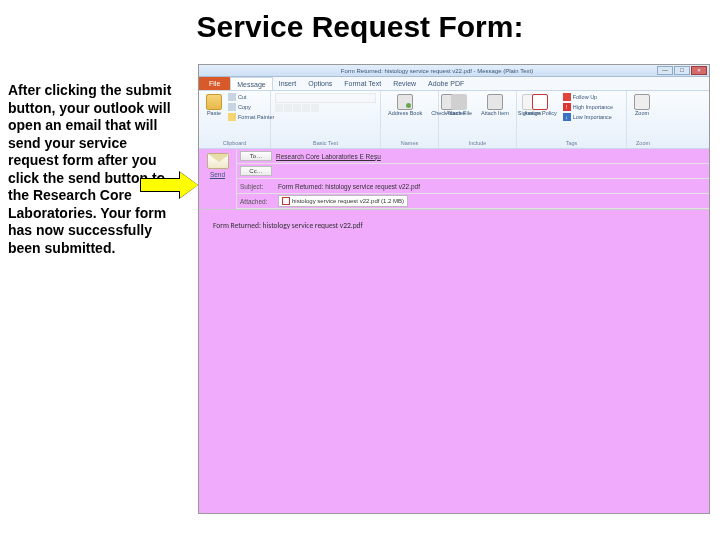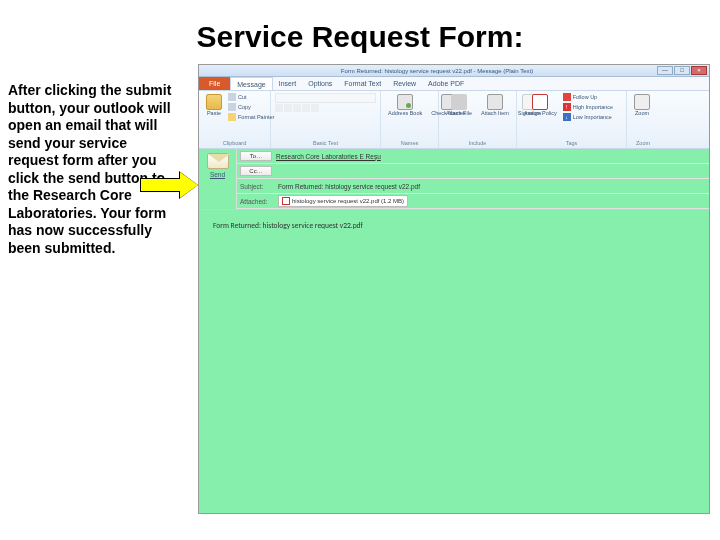--- a/index.html
+++ b/index.html
@@ -1,24 +1,24 @@
 <!DOCTYPE html>
 <html><head>
 <meta charset="utf-8">
 <style>
   * { box-sizing: border-box; margin: 0; padding: 0; }
   body { width: 720px; height: 540px; background: #fff; font-family: "Segoe UI", Arial, sans-serif; position: relative; overflow: hidden; }
-  .slide-title { font-size: 30px; font-weight: 700; color: #000; text-align: center; padding-top: 20px; }
+  .slide-title { font-size: 30px; font-weight: 700; color: #000; text-align: center; padding-top: 10px; }
   .instruction { position: absolute; left: 8px; top: 82px; width: 166px; font-size: 14px; font-weight: 700; line-height: 1.25; color: #000; }
   .yellow-arrow { position: absolute; left: 140px; top: 172px; width: 60px; height: 26px; }
   .yellow-arrow .shaft { position: absolute; left: 0; top: 6px; width: 42px; height: 14px; background: #ffff00; border: 1px solid #000; }
   .yellow-arrow .head { position: absolute; left: 40px; top: 0; width: 0; height: 0; border-top: 13px solid transparent; border-bottom: 13px solid transparent; border-left: 18px solid #ffff00; }
   .yellow-arrow .head-border { position: absolute; left: 39px; top: -1px; width: 0; height: 0; border-top: 14px solid transparent; border-bottom: 14px solid transparent; border-left: 19px solid #000; z-index: -1; }
 
-  .outlook { position: absolute; left: 198px; top: 64px; width: 512px; height: 450px; border: 1px solid #999; background: #86efac; font-size: 7px; color: #333; }
+  .outlook { position: absolute; left: 198px; top: 64px; width: 512px; height: 450px; border: 1px solid #999; background: #f0abfc; font-size: 7px; color: #333; }
   .titlebar { height: 12px; background: linear-gradient(#e3eefb,#cde0f5); border-bottom: 1px solid #a9bed4; display: flex; align-items: center; justify-content: space-between; padding: 0 2px; }
   .titlebar-text { font-size: 6px; color: #3a5576; flex: 1; text-align: center; white-space: nowrap; overflow: hidden; }
   .win-buttons { display: flex; gap: 1px; }
   .win-btn { width: 16px; height: 9px; background: #d8e6f5; border: 1px solid #8faac7; font-size: 6px; line-height: 7px; text-align: center; }
   .win-btn.close { background: #d46a6a; border-color: #a03c3c; color: #fff; }
 
   .tabs { height: 14px; background: #f5f9fd; border-bottom: 1px solid #c9d8e8; display: flex; align-items: flex-end; }
   .file-tab { background: #d85a2b; color: #fff; font-size: 7px; padding: 2px 10px; height: 13px; display: flex; align-items: center; }
   .tab { font-size: 7px; color: #3a5576; padding: 2px 6px; height: 13px; display: flex; align-items: center; }
   .tab.active { background: #fff; border: 1px solid #c9d8e8; border-bottom: none; }

